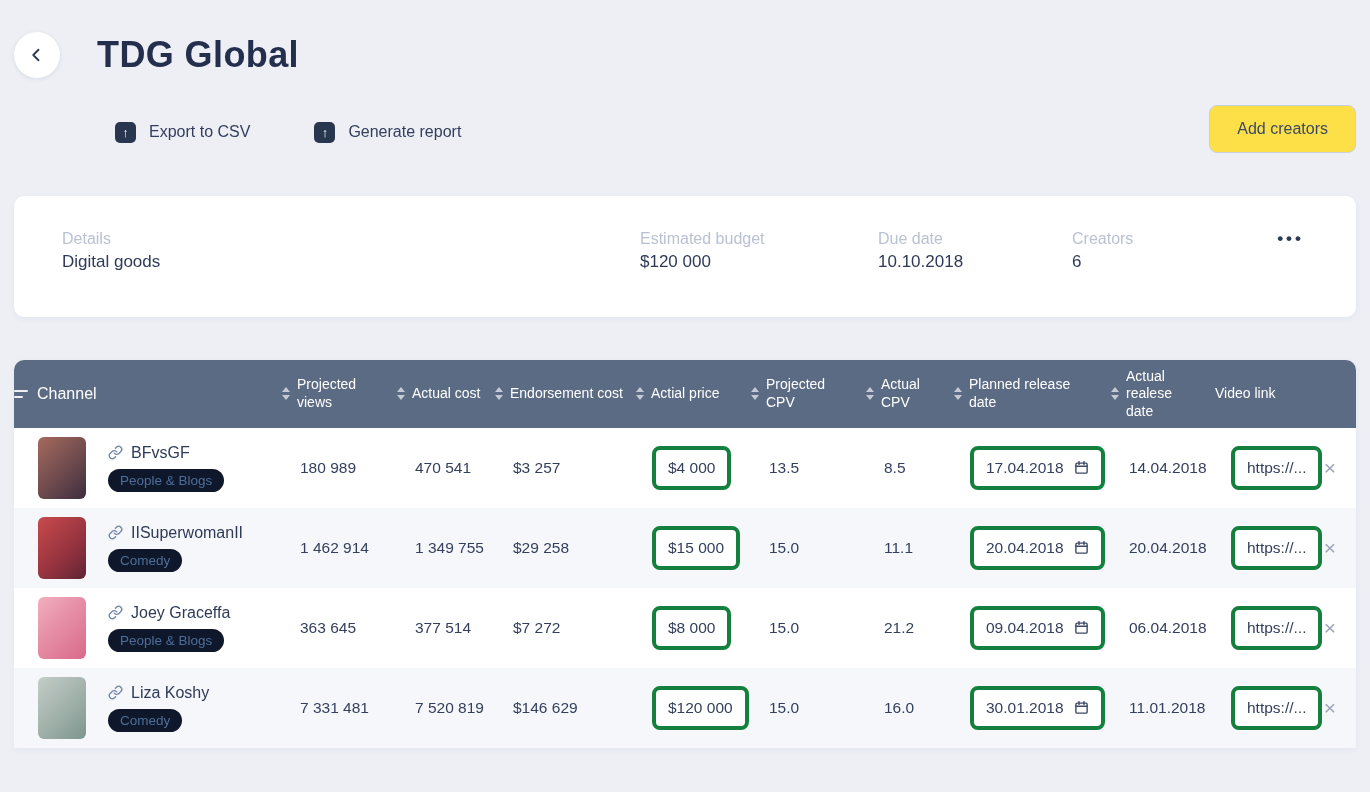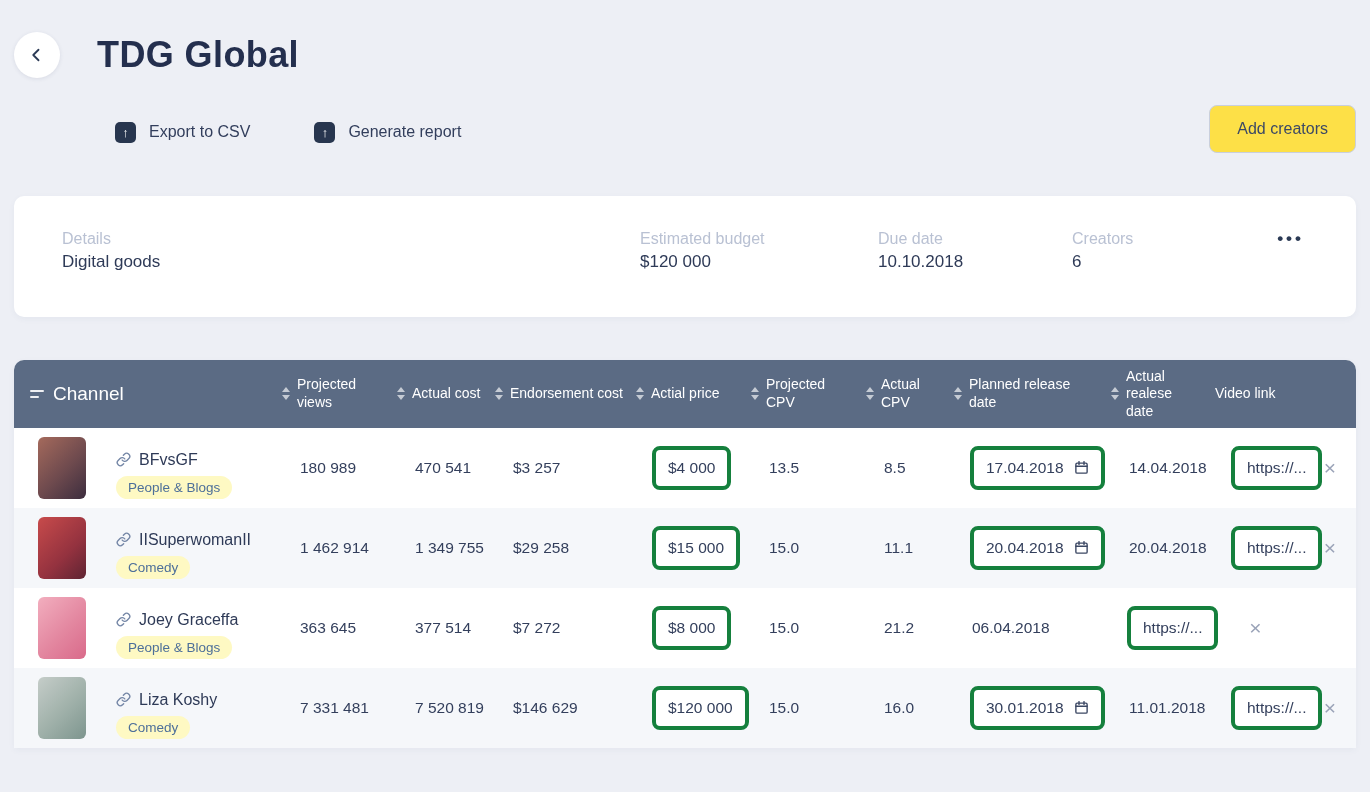--- a/index.html
+++ b/index.html
@@ -69,45 +69,45 @@
     box-shadow:0 2px 6px rgba(60,70,110,.05);
     background:#ffffff;
   }
   .grid {
     display:grid;
     grid-template-columns:260px 115px 98px 141px 115px 115px 88px 157px 104px 97px 1fr;
     align-items:center;
   }
   .thead { background:#5b6b84; height:68px; color:#ffffff; }
   .th { display:flex; align-items:center; font-size:14px; line-height:1.25; padding-left:8px; padding-right:4px; }
-  .th.channel { padding-left:16px; font-size:19px; }
+  .th.channel { padding-left:0; font-size:16px; }
   .sort-arrows { display:inline-flex; flex-direction:column; gap:3px; margin-right:7px; flex:0 0 auto; cursor:pointer; }
   .sort-arrows i { display:block; width:0; height:0; border-left:4px solid transparent; border-right:4px solid transparent; }
   .sort-arrows .up   { border-bottom:5px solid rgba(255,255,255,.65); }
   .sort-arrows .down { border-top:5px solid rgba(255,255,255,.65); }
   .sort-lines { position:relative; width:14px; height:12px; margin-right:9px; flex:0 0 14px; cursor:pointer; }
   .sort-lines::before { content:""; position:absolute; left:0; top:2px; width:14px; height:2px; background:rgba(255,255,255,.9); border-radius:1px; }
   .sort-lines::after  { content:""; position:absolute; left:0; top:8px; width:9px;  height:2px; background:rgba(255,255,255,.9); border-radius:1px; }
 
   .tr { height:80px; background:#ffffff; }
   .tr.alt { background:#f5f7fa; }
   .cell { font-size:15.5px; color:#333f5c; padding-left:26px; }
   .boxcell { padding-left:24px; }
 
-  .channel-cell { display:flex; align-items:flex-end; gap:30px; padding-left:24px; }
+  .channel-cell { display:flex; align-items:center; gap:22px; padding-left:24px; }
   .avatar { width:48px; height:62px; border-radius:6px; flex:0 0 48px; }
   .avatar-1 { background:linear-gradient(135deg,#a56a5c 0%,#6e4a4e 55%,#3c2d3e 100%); }
   .avatar-2 { background:linear-gradient(135deg,#c84b4b 0%,#94323f 60%,#5e2433 100%); }
   .avatar-3 { background:linear-gradient(135deg,#f2aebe 0%,#e387a0 55%,#d96a8a 100%); }
   .avatar-4 { background:linear-gradient(135deg,#c5cdc9 0%,#9fb0a9 55%,#7d958e 100%); }
   .channel-info { display:flex; flex-direction:column; align-items:flex-start; gap:7px; }
   .channel-name { display:flex; align-items:center; gap:8px; font-size:16px; color:#2e3a57; cursor:pointer; }
   .link-icon { flex:0 0 15px; }
   .pill {
-    background:#fef9c3; color:#4d6f99;
+    background:#0f172a; color:#4d6f99;
     font-size:13.5px; padding:4px 12px; border-radius:14px; white-space:nowrap;
   }
 
   .input-box {
     display:inline-flex; align-items:center; gap:10px;
     padding:9px 12px; border:4px solid #15803d; border-radius:8px;
     background:#ffffff; font-size:15.5px; color:#333f5c;
     cursor:pointer; white-space:nowrap;
   }
   .close-cell { padding-left:0; display:flex; justify-content:center; }
@@ -333,20 +333,31 @@
         </div>
       </div>
       <div class="cell">363 645</div>
       <div class="cell">377 514</div>
       <div class="cell">$7 272</div>
       <div class="cell boxcell">
         <div class="input-box">$8 000</div>
       </div>
       <div class="cell">15.0</div>
       <div class="cell">21.2</div>
+      <div class="cell boxcell">
+        <div class="input-box">
+          <span>09.04.2018</span>
+          <svg width="15" height="15" viewBox="0 0 24 24" fill="none" stroke="#3b4763" stroke-width="2.2" stroke-linecap="round">
+              <rect x="3" y="5" width="18" height="16" rx="2"></rect>
+              <line x1="8" y1="2.5" x2="8" y2="7"></line>
+              <line x1="16" y1="2.5" x2="16" y2="7"></line>
+              <line x1="3" y1="10" x2="21" y2="10"></line>
+            </svg>
+        </div>
+      </div>
       <div class="cell">06.04.2018</div>
       <div class="cell boxcell">
         <div class="input-box">https://...</div>
       </div>
       <div class="cell close-cell">
         <button class="remove-btn">×</button>
       </div>
     </div>
 
     <div class="grid tr alt">

